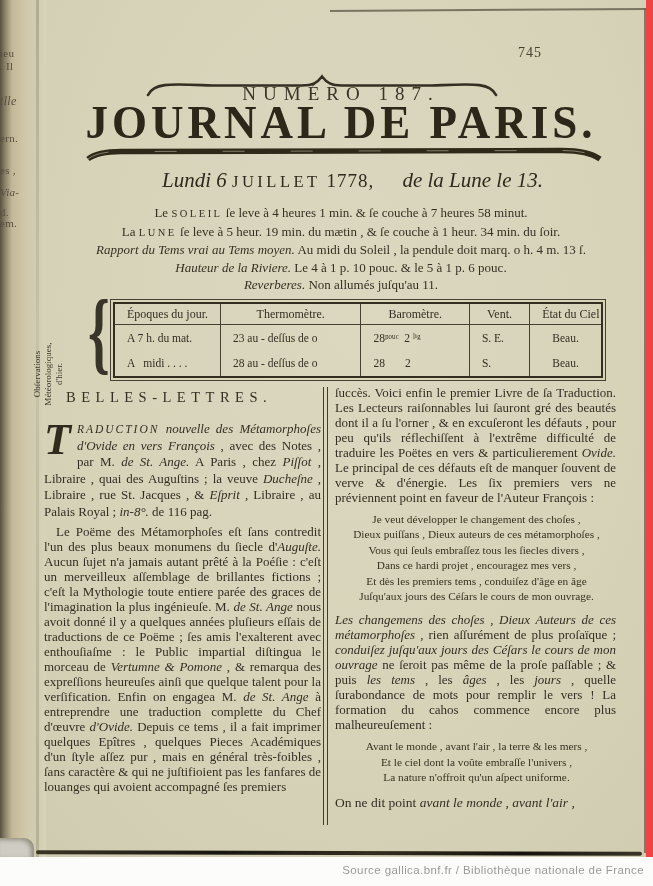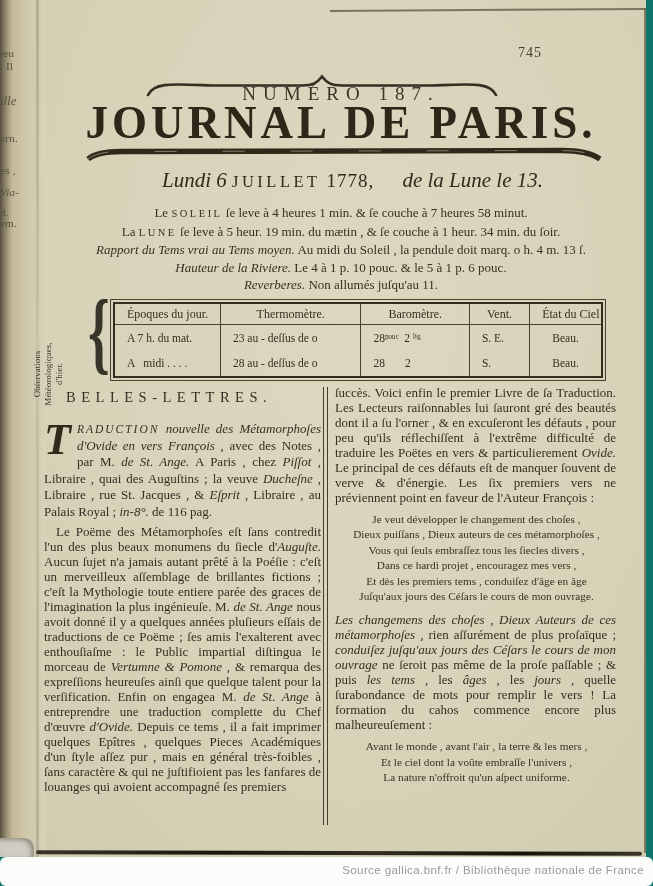--- a/index.html
+++ b/index.html
@@ -1,18 +1,18 @@
 <!DOCTYPE html>
 <html><head>
 <meta charset="utf-8">
 <style>
   html,body{margin:0;padding:0;}
   body{width:653px;height:886px;background:#ffffff;overflow:hidden;
        font-family:"Liberation Serif","DejaVu Serif",serif;}
-  .scan{position:relative;width:653px;height:886px;background:#0f766e;}
+  .scan{position:relative;width:653px;height:886px;background:#ef4444;}
 
   
   .page{position:absolute;left:0;top:0;width:646px;height:857px;
         background:radial-gradient(ellipse at 55% 35%, #dcd8c0 0%, #d7d3b9 55%, #cfcbb0 100%);
         overflow:hidden;}
   .binding{position:absolute;left:0;top:0;width:46px;height:100%;
         background:linear-gradient(90deg,#57513f 0px,#8b8168 5px,#c3b898 12px,#cec4a6 22px,#d2cbae 30px,#d0ccb2 36px,#d8d4ba 46px);}
   .crease{position:absolute;left:36px;top:0;width:3px;height:100%;
         background:linear-gradient(180deg,rgba(120,110,85,.35),rgba(120,110,85,.12) 40%,rgba(120,110,85,.3));}
   .top-edge{position:absolute;left:330px;top:9px;width:316px;height:2px;background:#5a5442;
@@ -94,21 +94,21 @@
   .run-r{font-style:normal;}
   .run-i{font-style:italic;}
   .run-csp{font-style:italic;font-size:11.5px;letter-spacing:2px;}
   .verse{margin:7px 0 6px 2px;text-align:center;font-size:11.3px;line-height:15.4px;color:#37321f;}
   .verse .vline{white-space:nowrap;}
   .p-noindent{text-indent:0;}
   .p-gap{margin-top:8px;}
   .p-last{margin-top:9px;text-indent:0;font-size:13.5px;}
 
   
-  .footer{position:absolute;left:0;top:857px;width:653px;height:29px;background:#fcfcfb;border-radius:6px;}
+  .footer{position:absolute;left:0;top:857px;width:653px;height:29px;background:#fcfcfb;}
   .credit{position:absolute;right:9px;top:7px;font-family:"Liberation Sans","DejaVu Sans",sans-serif;
         font-size:11.5px;color:#9a9a97;letter-spacing:.4px;}
 </style>
 </head>
 <body>
 
 <div class="scan">
 
   <div class="page">
     <div class="binding"></div>
@@ -228,20 +228,21 @@
             <div class="vline">Dans ce hardi projet , encouragez mes vers ,</div>
             <div class="vline">Et dès les premiers tems , conduiſez d'âge en âge</div>
             <div class="vline">Juſqu'aux jours des Céſars le cours de mon ouvrage.</div>
           </div>
         <p class="para p-noindent p-gap"><span class="run-i">Les changemens des choſes , Dieux Auteurs de ces métamorphoſes ,</span><span class="run-r"> rien aſſurément de plus proſaïque ; </span><span class="run-i">conduiſez juſqu'aux jours des Céſars le cours de mon ouvrage</span><span class="run-r"> ne ſeroit pas même de la proſe paſſable ; &amp; puis </span><span class="run-i">les tems</span><span class="run-r"> , les </span><span class="run-i">âges</span><span class="run-r"> , les </span><span class="run-i">jours</span><span class="run-r"> , quelle ſurabondance de mots pour remplir le vers ! La formation du cahos commence encore plus malheureuſement :</span></p>
         <div class="verse">
             <div class="vline">Avant le monde , avant l'air , la terre &amp; les mers ,</div>
             <div class="vline">Et le ciel dont la voûte embraſſe l'univers ,</div>
             <div class="vline">La nature n'offroit qu'un aſpect uniforme.</div>
           </div>
+        <p class="para p-last"><span class="run-r">On ne dit point </span><span class="run-i">avant le monde , avant l'air ,</span></p>
       </div>
     </div>
 
     <div class="corner-curl"></div>
   </div>
 
   <div class="bottom-edge"></div>
 
   <div class="footer">
     <span class="credit">Source gallica.bnf.fr / Bibliothèque nationale de France</span>

